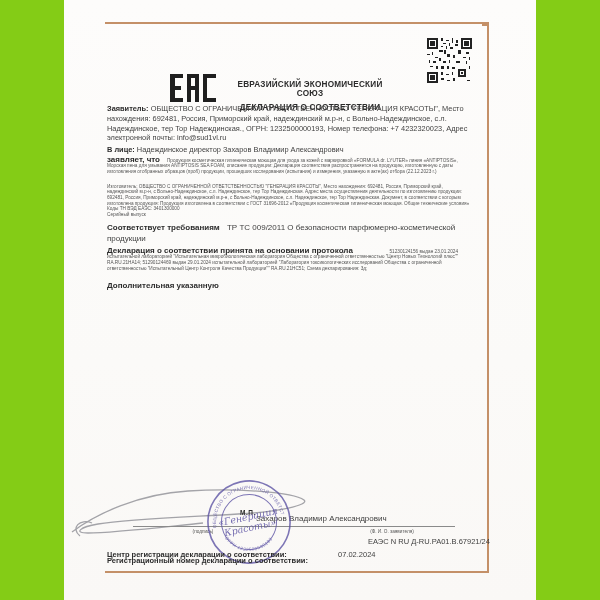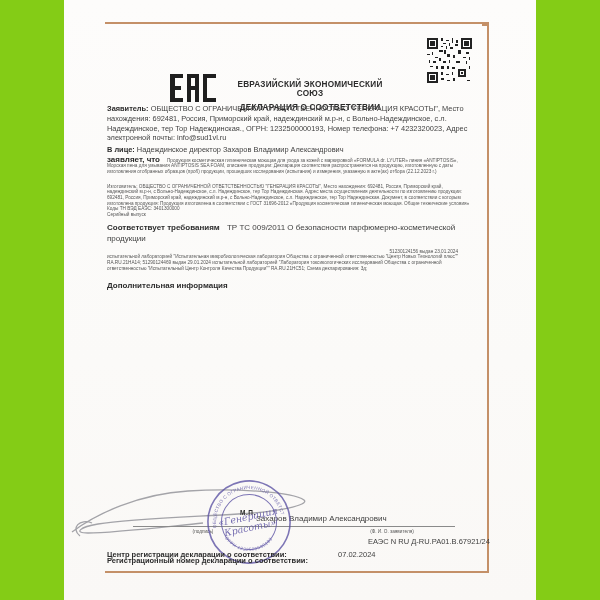--- a/index.html
+++ b/index.html
@@ -142,25 +142,26 @@
       <div>Коды ТН ВЭД ЕАЭС: 3401300000</div>
       <div>Серийный выпуск</div>
     </div>
   </div>
 
   <p class="p" style="left:107px;top:222px;width:372px;margin:0;font-size:8px;line-height:11px;">
     <span class="b" style="margin-right:5px;">Соответствует требованиям</span>
     <span>ТР ТС 009/2011 О безопасности парфюмерно-косметической продукции</span>
   </p>
 
+  <div class="heading" style="left:107px;top:246px;">Декларация о соответствии принята на основании протокола</div>
   <div class="tinywrap" style="left:107px;top:248px;width:366px;">
     <div class="tiny" style="text-indent:565px;">51230124156 выдан 23.01.2024 испытательной лабораторией "Испытательная микробиологическая лаборатория Общества с ограниченной ответственностью "Центр Новых Технологий плюс"" RA.RU.21НА14; 51290124469 выдан 29.01.2024 испытательной лабораторией "Лаборатория токсикологических исследований Общества с ограниченной ответственностью "Испытательный Центр Контроля Качества Продукции"" RA.RU.21НС51; Схема декларирования: 3д;</div>
   </div>
 
-  <div class="heading" style="left:107px;top:281px;">Дополнительная информация</div>
+  <div class="heading" style="left:107px;top:281px;">Дополнительная указанную</div>
 
 
   <div class="abs" style="left:68px;top:486px;width:245px;height:52px;">
     <svg width="245" height="52" viewBox="0 0 245 52">
       <g fill="none" stroke="#9a9aa0" stroke-width="1.3" opacity=".9">
         <path d="M4 46 C28 28, 70 8, 120 5 C170 2, 225 6, 236 14 C242 19, 210 26, 170 28 C120 31, 60 33, 30 38 C12 41, 5 47, 20 47 C45 47, 95 41, 135 37"></path>
         <path d="M12 50 C2 42, 12 32, 24 37"></path>
       </g>
     </svg>
   </div>

